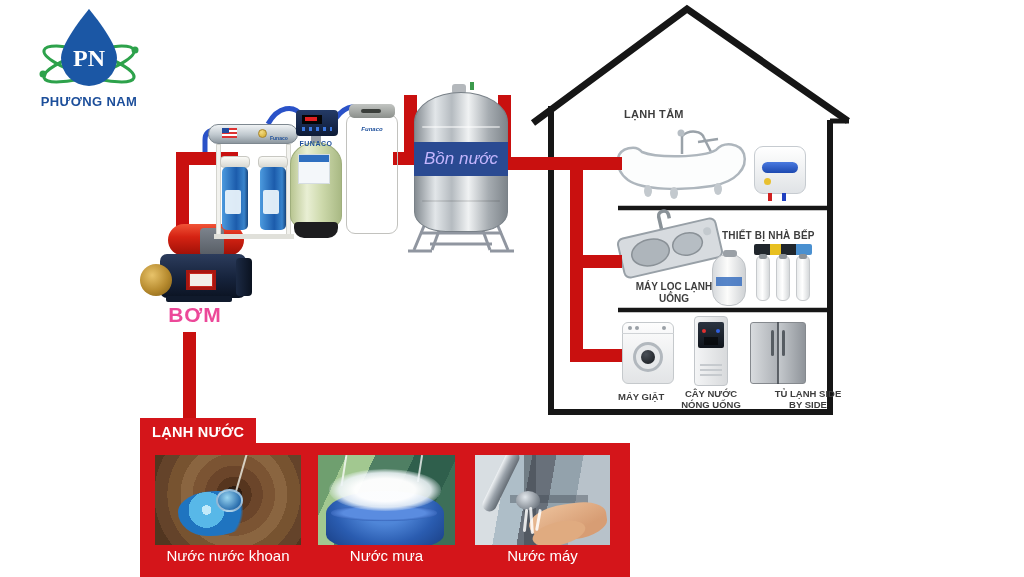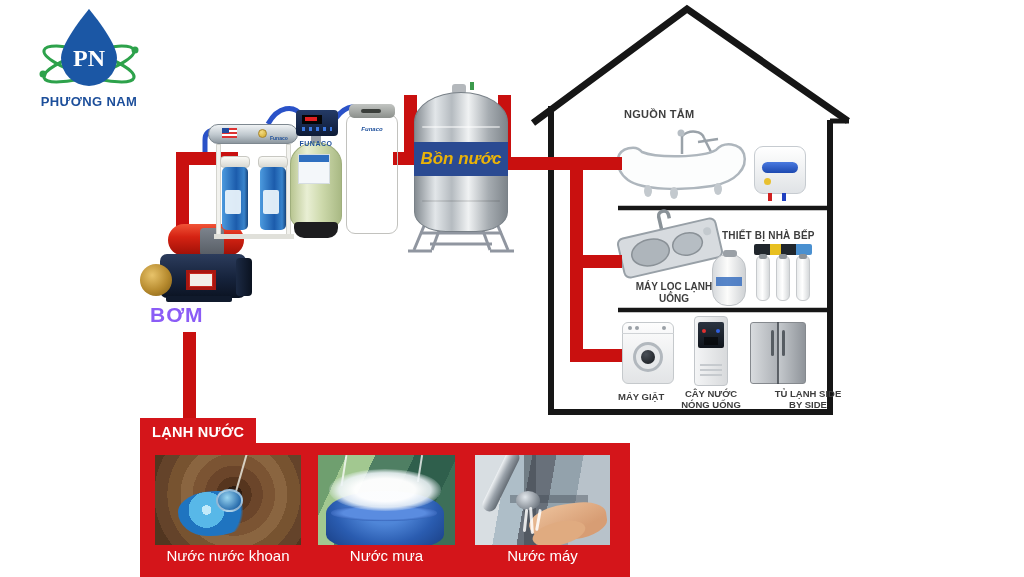--- a/index.html
+++ b/index.html
@@ -89,21 +89,21 @@
 
   
   .sst-nub{position:absolute;left:38px;top:0;width:14px;height:10px;border-radius:3px;background:#b4b8bc;}
   .sst-vent{position:absolute;left:56px;top:-2px;width:4px;height:8px;background:#3c9a4c;}
   .sst-body{position:absolute;left:0;top:8px;width:94px;height:140px;
             border-radius:47px 47px 32px 32px/30px 30px 20px 20px;
             background:linear-gradient(90deg,#858c92 0%,#e2e6e9 22%,#b5bbc0 40%,#f0f2f3 58%,#a6acb1 80%,#7e858b 100%);
             border:1px solid #798188;}
   .sst-band{position:absolute;left:0;top:58px;width:94px;height:34px;background:#2a4a92;
             display:flex;align-items:center;justify-content:center;}
-  .sst-band span{color:#eab308;font-weight:bold;font-style:italic;font-size:17px;white-space:nowrap;}
+  .sst-band span{color:#c4b5fd;font-weight:normal;font-style:italic;font-size:17px;white-space:nowrap;}
   .sst-seam1{position:absolute;left:8px;top:42px;width:78px;height:2px;background:rgba(255,255,255,.5);border-radius:2px;}
   .sst-seam2{position:absolute;left:8px;top:116px;width:78px;height:2px;background:rgba(40,40,40,.12);border-radius:2px;}
 
   
   .wh-box{position:absolute;left:0;top:0;width:52px;height:48px;border-radius:9px;
           background:linear-gradient(180deg,#ffffff,#e0e3e6);border:1px solid #c6cbd0;}
   .wh-pill{position:absolute;left:8px;top:16px;width:36px;height:11px;border-radius:6px;
            background:linear-gradient(180deg,#4a7ae0,#1c48b0);}
   .wh-dot{position:absolute;left:10px;top:32px;width:7px;height:7px;border-radius:50%;background:#e8c030;}
   .wh-stub-r{position:absolute;left:14px;top:47px;width:4px;height:8px;background:#d02020;}
@@ -273,21 +273,21 @@
 
   <div class="equip" style="left:140px;top:224px;width:115px;height:80px;">
     <div class="pump-tank"></div>
     <div class="pump-switch"></div>
     <div class="pump-motor"></div>
     <div class="pump-cap"></div>
     <div class="pump-head"></div>
     <div class="pump-plate"></div>
     <div class="pump-feet"></div>
   </div>
-  <div class="lbl" style="left:150px;top:302px;width:90px;text-align:left;font-size:21px;letter-spacing:1px;color:#8b5cf6;">BƠM</div>
+  <div class="lbl" style="left:150px;top:302px;width:90px;text-align:center;font-size:21px;letter-spacing:1px;color:#ec4899;">BƠM</div>
 
   <div class="equip" style="left:206px;top:112px;width:96px;height:128px;">
     <div class="tf-cyl"></div>
     <div class="tf-flag"></div>
     <div class="tf-lamp"></div>
     <div class="tf-brand">Funaco</div>
     <div class="tf-post" style="left:10px;"></div>
     <div class="tf-post" style="left:80px;"></div>
     <div class="cart" style="left:14px;">
         <div class="cart-cap"></div>
@@ -324,21 +324,21 @@
     <div class="sst-nub"></div>
     <div class="sst-vent"></div>
     <div class="sst-body"></div>
     <div class="sst-seam1"></div>
     <div class="sst-band">
       <span>Bồn nước</span>
     </div>
     <div class="sst-seam2"></div>
   </div>
 
-  <div class="lbl" style="left:624px;top:108px;font-size:11px;letter-spacing:.3px;">NGUỒN TẮM</div>
+  <div class="lbl" style="left:624px;top:108px;font-size:11px;letter-spacing:.3px;">LẠNH TẮM</div>
   <div class="lbl" style="left:722px;top:218px;font-size:10px;letter-spacing:.2px;margin-top:12px;">THIẾT BỊ NHÀ BẾP</div>
   <div class="lbl" style="left:634px;top:281px;width:80px;text-align:center;font-size:10px;">MÁY LỌC LẠNH UỐNG</div>
   <div class="lbl" style="left:618px;top:391px;width:60px;text-align:left;font-size:9.5px;">MÁY GIẶT</div>
   <div class="lbl" style="left:678px;top:388px;width:66px;text-align:center;font-size:9.5px;">CÂY NƯỚC NÓNG UỐNG</div>
   <div class="lbl" style="left:742px;top:388px;width:70px;text-align:center;font-size:9.5px;margin-left:31px;">TỦ LẠNH SIDE BY SIDE</div>
 
   <div class="equip" style="left:754px;top:146px;width:52px;height:56px;">
     <div class="wh-box"></div>
       <div class="wh-pill"></div>
       <div class="wh-dot"></div>

